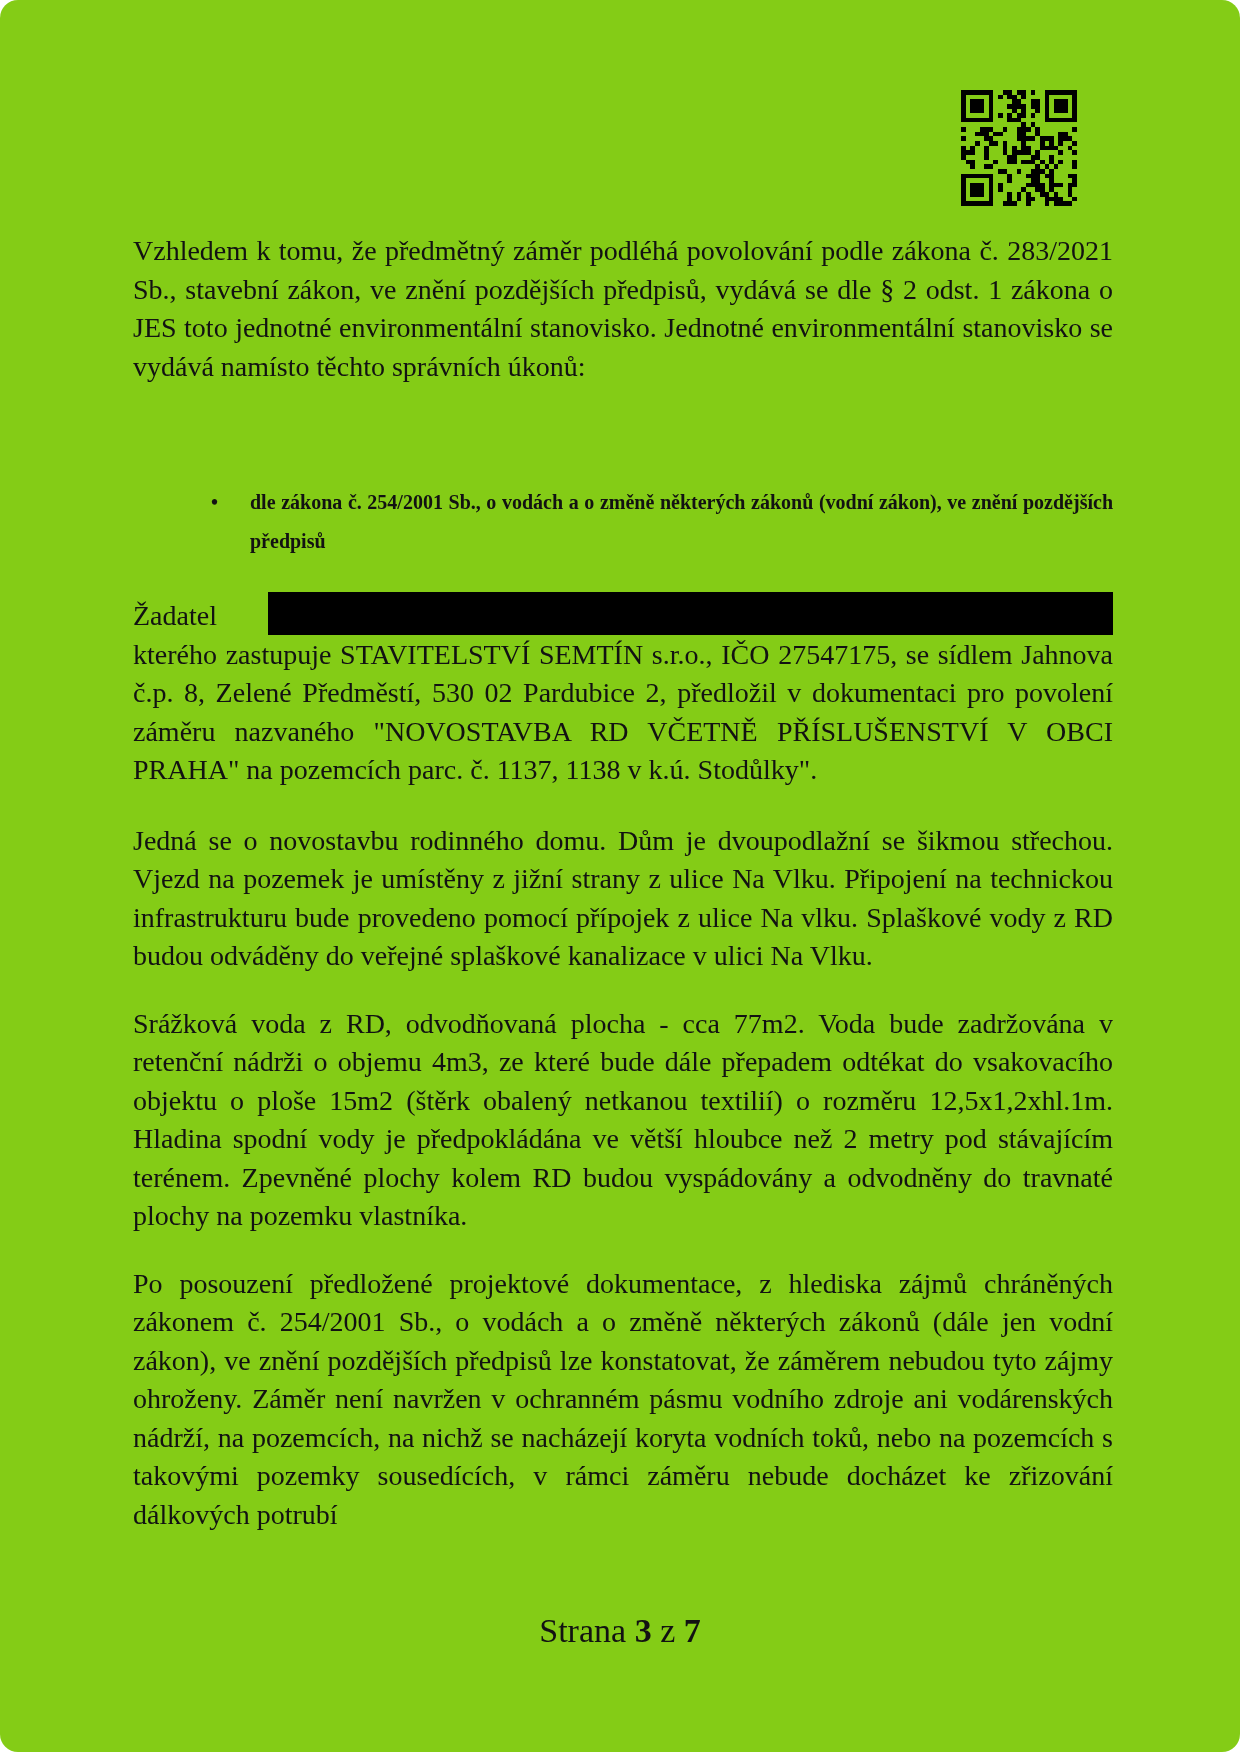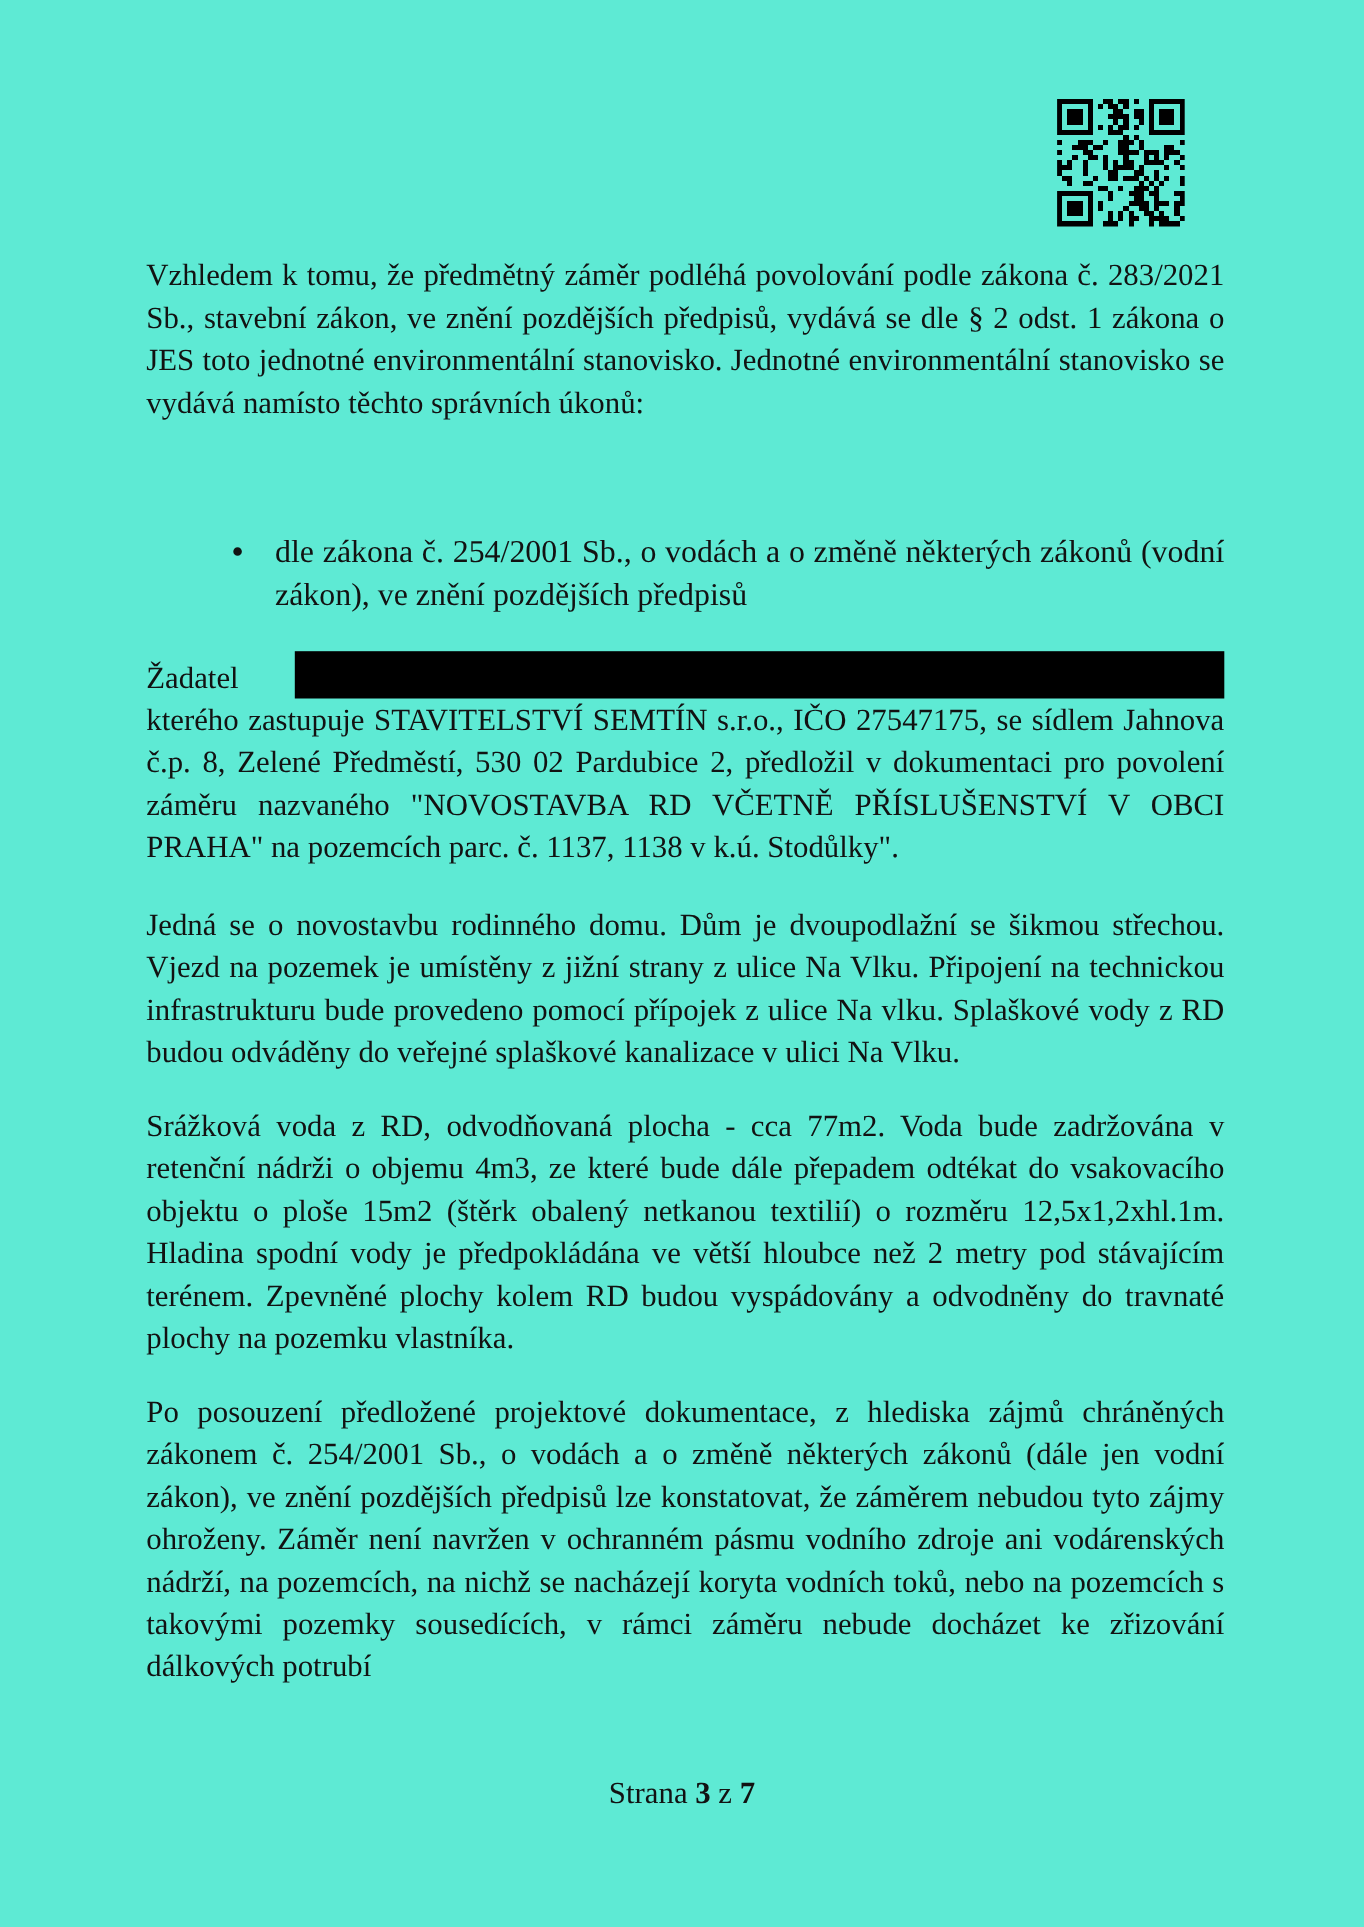--- a/index.html
+++ b/index.html
@@ -6,22 +6,23 @@
   body {
     width: 1240px; height: 1752px;
     background: #ffffff;
     font-family: "Liberation Serif", "DejaVu Serif", serif;
     color: #121212;
     -webkit-font-smoothing: antialiased;
   }
   .page {
     position: relative;
     width: 1240px; height: 1752px;
-    background: #5eead4;
+    background: #84cc16;
     overflow: hidden;
+    border-radius: 18px;
   }
   .qr {
     position: absolute;
     left: 961px; top: 90px;
     width: 116px; height: 116px;
     fill: #000;
     shape-rendering: crispEdges;
   }
   .content {
     position: absolute;
@@ -37,22 +38,22 @@
   .para-intro { margin-bottom: 97px; }
   .para-applicant { margin-bottom: 32px; margin-top: 32px; }
   .bullet-list {
     list-style: none;
     margin: 0 0 22px 0;
     padding: 0;
   }
   .bullet-item {
     position: relative;
     padding-left: 117px;
-    font-weight: normal;
-    font-size: 29px;
+    font-weight: bold;
+    font-size: 20px;
     line-height: 38.5px;
     text-align: justify;
   }
   .bullet-item::before {
     content: "\2022";
     position: absolute;
     left: 78px; top: 0;
     font-weight: bold;
   }
   .redaction {
@@ -60,21 +61,21 @@
     vertical-align: -10px;
     width: 845px;
     height: 43px;
     background: #000000;
   }
   .footer {
     position: absolute;
     left: 0; top: 1612px;
     width: 100%;
     text-align: center;
-    font-size: 28px;
+    font-size: 34px;
     line-height: 38.5px;
   }
   .footer b { font-weight: bold; }
 </style>
 </head>
 <body>
 
 <div class="page">
 
   <svg id="qr" class="qr" viewBox="0 0 25 25" aria-hidden="true">

